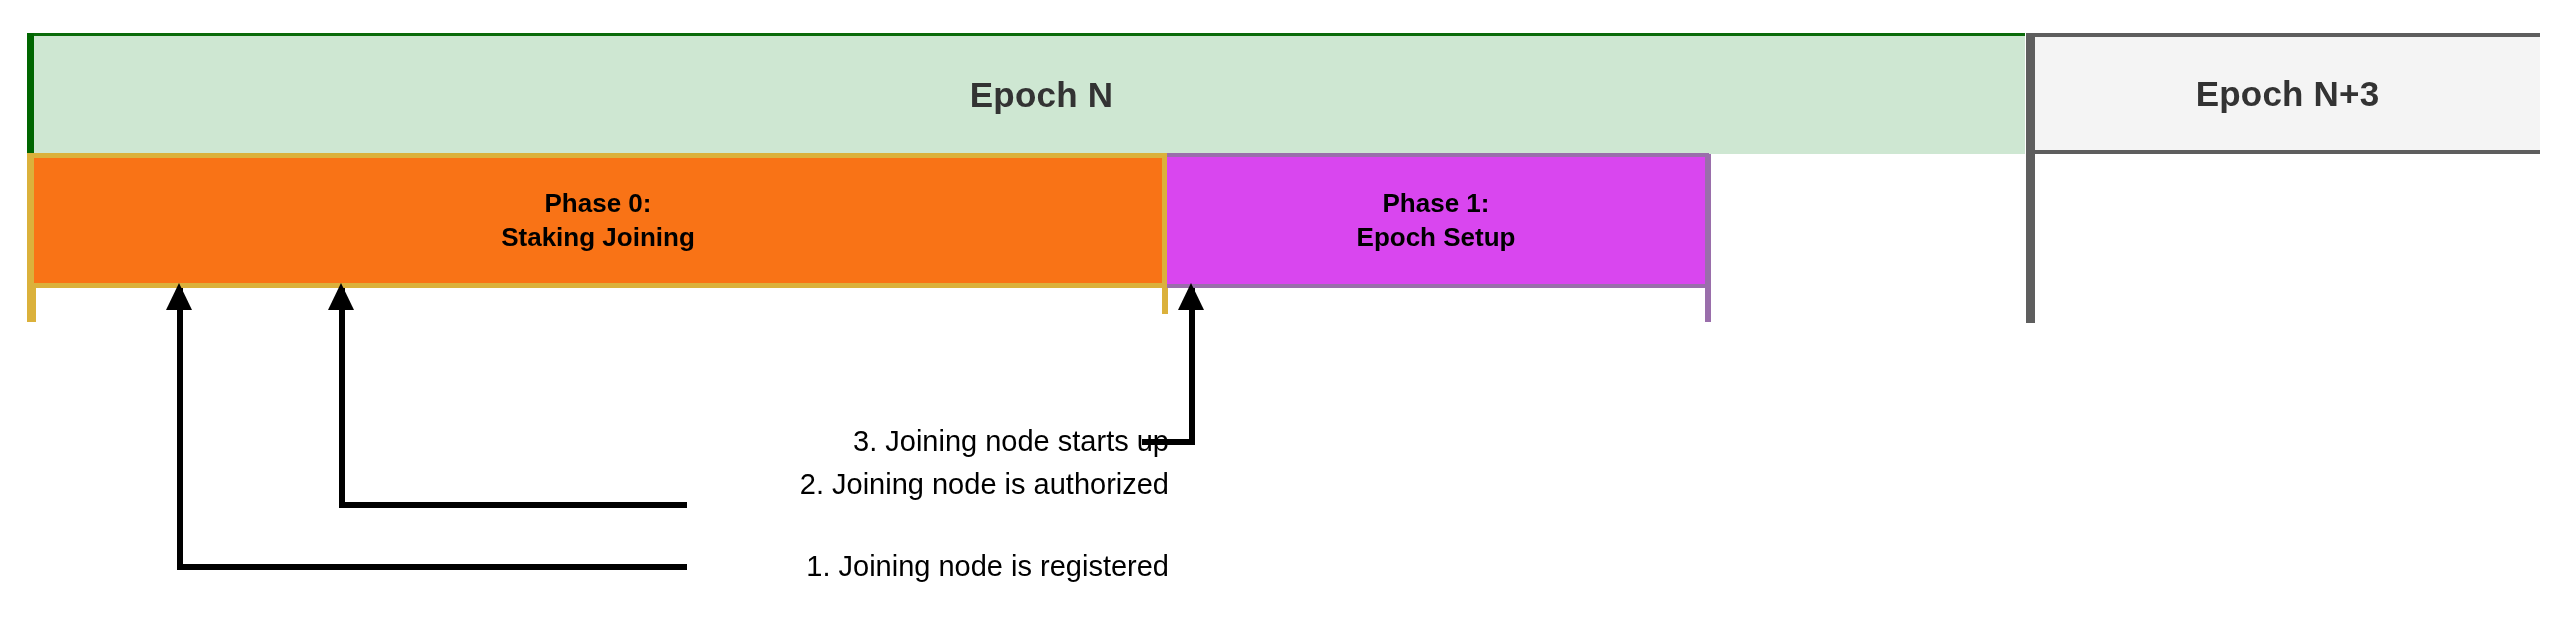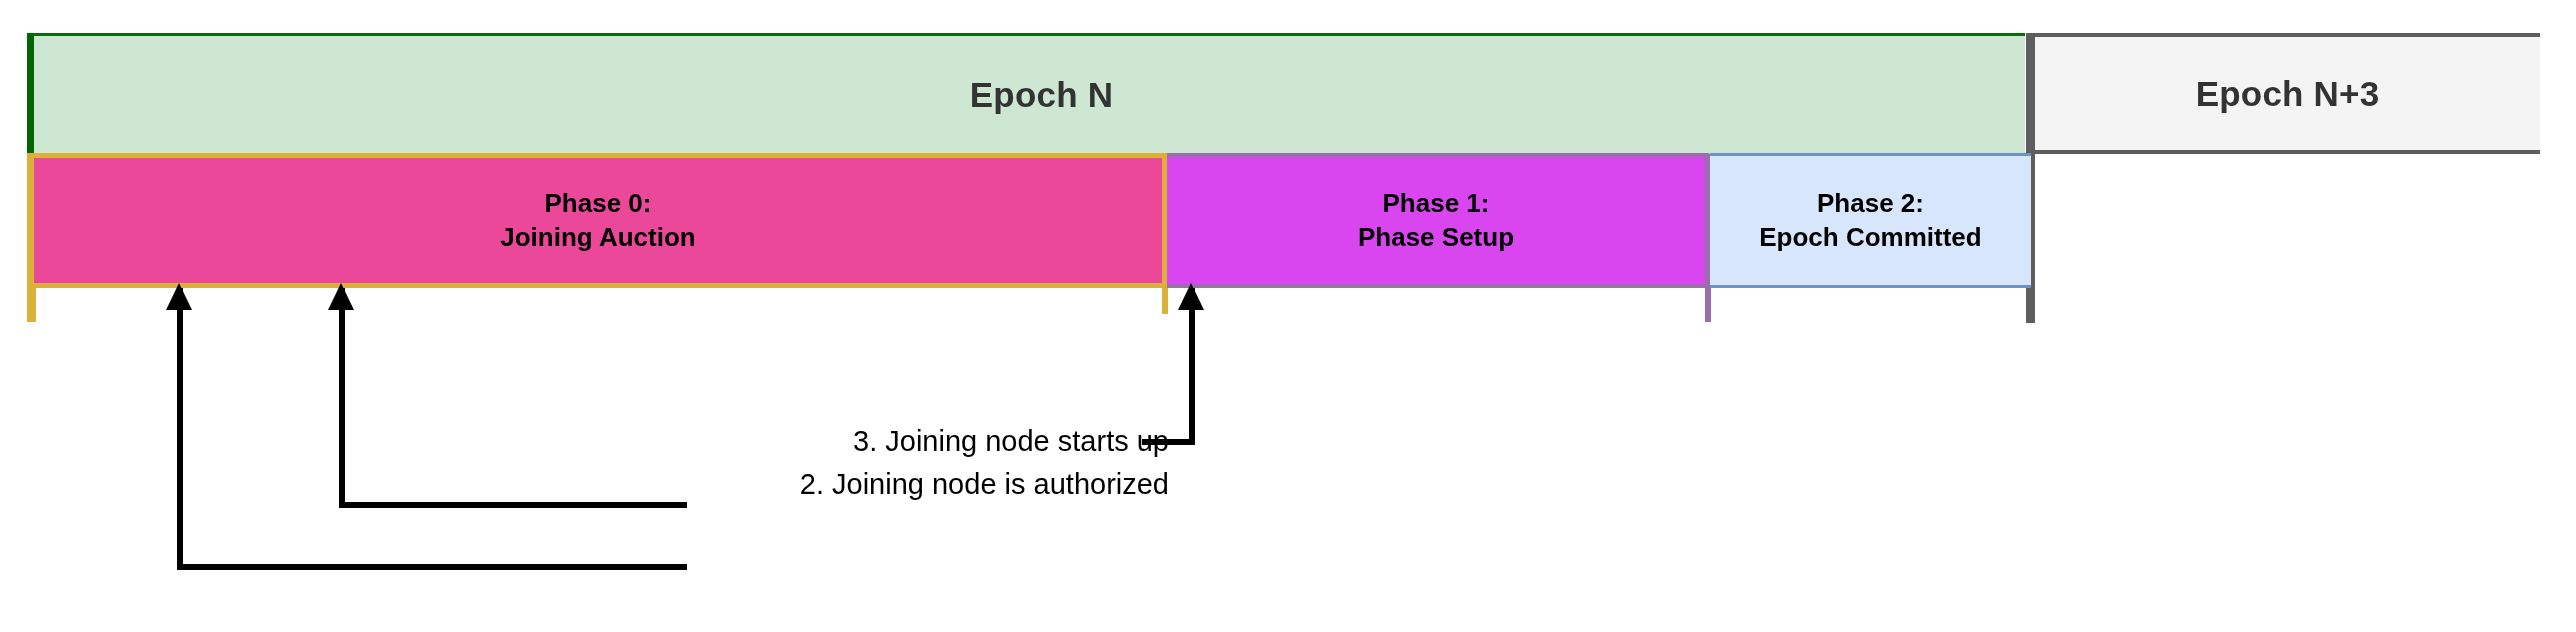--- a/index.html
+++ b/index.html
@@ -72,21 +72,21 @@
   }
   .phase-line {
     font-size: 26px;
     font-weight: bold;
     color: #000000;
     line-height: 1.28;
   }
   #phase-0 {
     left: 34px;
     width: 1133px;
-    background: #ec4899;
+    background: #f97316;
     border-top: 5.5px solid #dbb13b;
     border-bottom: 5.5px solid #dbb13b;
     border-right: 5.5px solid #dbb13b;
   }
   #phase-1 {
     left: 1167px;
     width: 542px;
     background: #d946ef;
     border-top: 4.7px solid #9a6eab;
     border-bottom: 4.7px solid #9a6eab;
@@ -196,42 +196,39 @@
   <div class="epoch-box" id="epoch-n">
     <span id="epoch-n-label">Epoch N</span>
   </div>
 
   <div class="epoch-box" id="epoch-n1">
     <span id="epoch-n1-label">Epoch N+3</span>
   </div>
 
   <div class="phase-box" id="phase-0">
     <span class="phase-line">Phase 0:</span>
-    <span class="phase-line">Joining Auction</span>
+    <span class="phase-line">Staking Joining</span>
   </div>
 
   <div class="phase-box" id="phase-1">
     <span class="phase-line">Phase 1:</span>
-    <span class="phase-line">Phase Setup</span>
-  </div>
-
-  <div class="phase-box" id="phase-2">
-    <span class="phase-line">Phase 2:</span>
-    <span class="phase-line">Epoch Committed</span>
-  </div>
+    <span class="phase-line">Epoch Setup</span>
+  </div>
+
 
   <div class="lead" id="lead1-v"></div>
   <div class="lead" id="lead1-h"></div>
   <div class="arrowhead" id="arrow1-head"></div>
 
   <div class="lead" id="lead2-v"></div>
   <div class="lead" id="lead2-h"></div>
   <div class="arrowhead" id="arrow2-head"></div>
 
   <div class="lead" id="lead3-v"></div>
   <div class="lead" id="lead3-h"></div>
   <div class="arrowhead" id="arrow3-head"></div>
 
   <div class="anno-label" id="anno-3">3. Joining node starts up</div>
   <div class="anno-label" id="anno-2">2. Joining node is authorized</div>
+  <div class="anno-label" id="anno-1">1. Joining node is registered</div>
 
 </div>
 
 
 </body></html>

